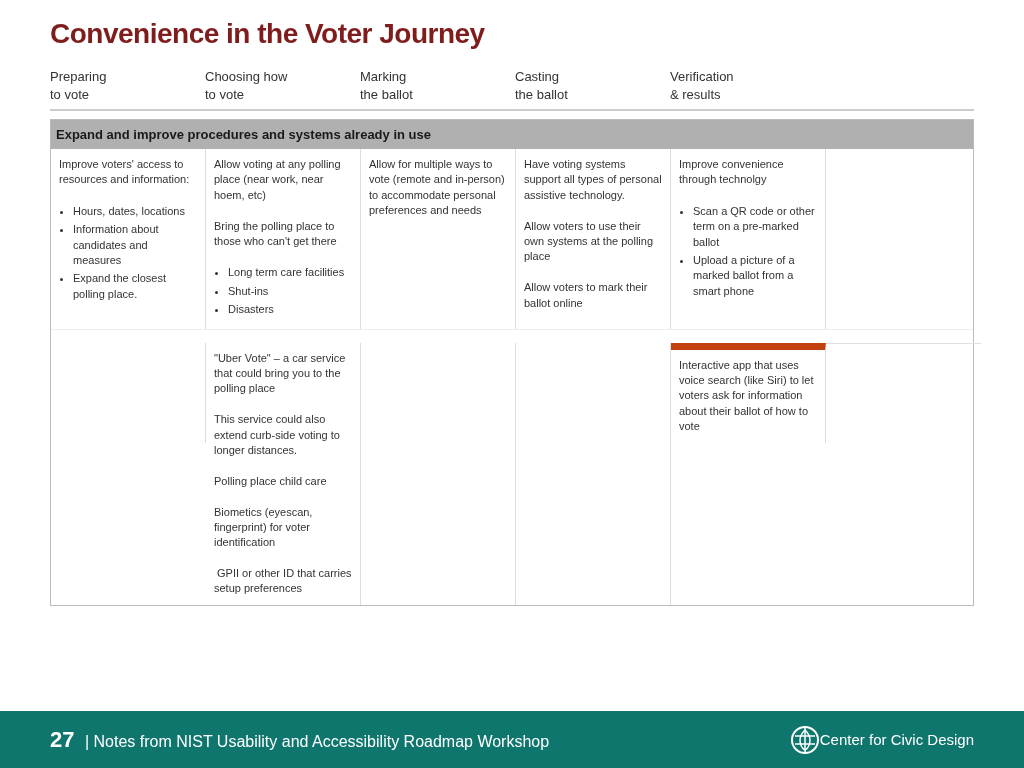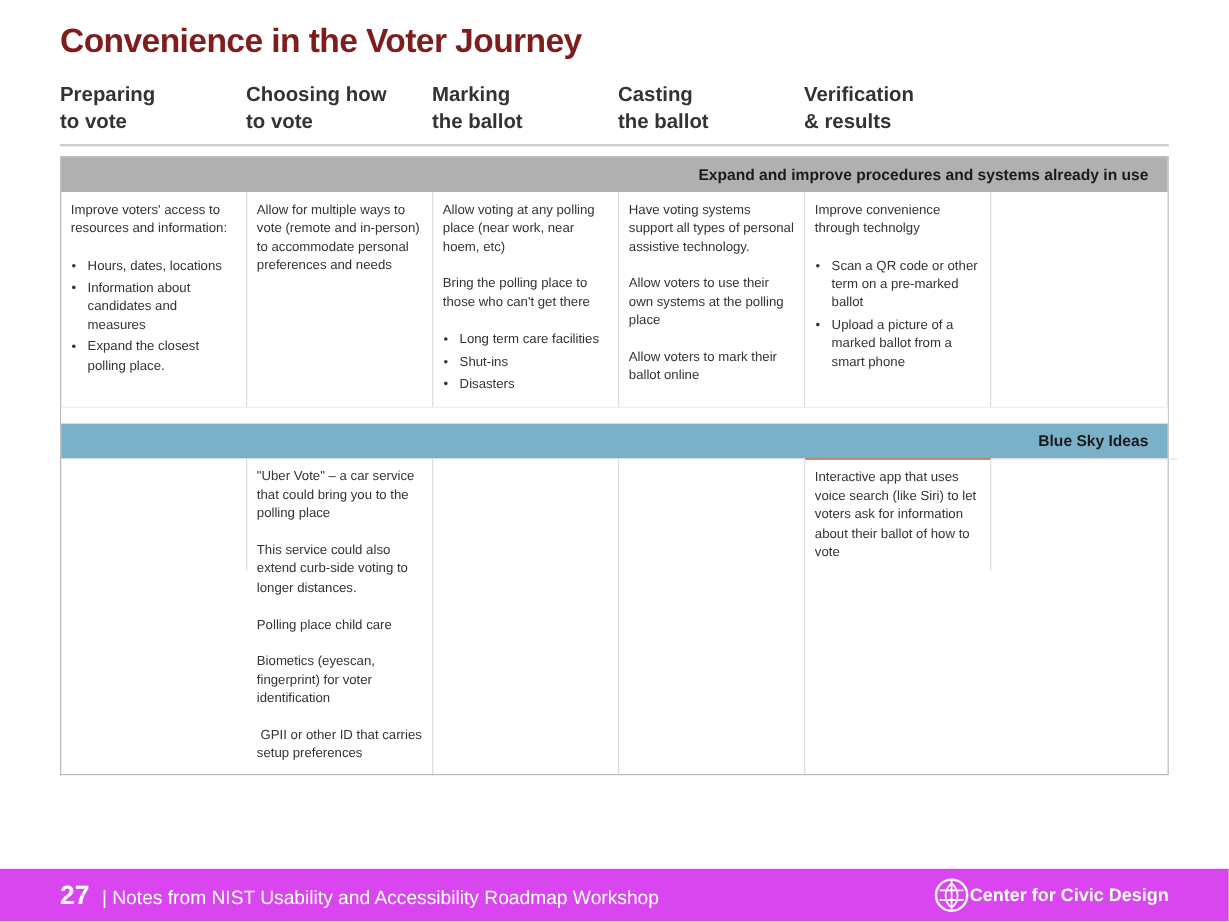--- a/index.html
+++ b/index.html
@@ -28,40 +28,40 @@
     
     .column-headers {
       display: grid;
       grid-template-columns: 155px 155px 155px 155px 155px 155px;
       margin-bottom: 8px;
       border-bottom: 2px solid #ccc;
       padding-bottom: 6px;
     }
 
     .col-header {
-      font-size: 17px;
-      font-weight: 700;
+      font-size: 13px;
+      font-weight: 400;
       color: #333;
       line-height: 1.35;
       padding-right: 8px;
     }
 
     
     .table-wrapper {
       border: 1.5px solid #bbb;
       background: #fff;
     }
 
     .section-header {
       background: #b0b0b0;
-      text-align: right;
+      text-align: left;
       font-weight: 700;
       font-size: 13px;
       color: #1a1a1a;
-      padding: 7px 16px;
+      padding: 7px 5px;
     }
 
     .table-rows {
       display: grid;
       grid-template-columns: 155px 155px 155px 155px 155px 155px;
       border-top: none;
     }
 
     .cell {
       font-size: 11px;
@@ -84,45 +84,45 @@
 
     .cell ul li {
       margin-bottom: 3px;
     }
 
     .footer {
       position: absolute;
       bottom: 0;
       left: 0;
       right: 0;
-      background: #d946ef;
+      background: #0f766e;
       color: #fff;
       display: flex;
       align-items: center;
       padding: 10px 50px;
-      height: 44px;
+      height: 57px;
     }
 
     .footer-left {
       font-size: 16px;
       font-weight: 400;
     }
 
     .footer-left span.num {
       font-weight: 900;
       font-size: 22px;
       margin-right: 6px;
     }
 
     .footer-right {
       margin-left: auto;
       display: flex;
       align-items: center;
       font-size: 15px;
-      font-weight: 700;
+      font-weight: 400;
       gap: 0;
     }
 
     .footer-icon {
       width: 30px;
       height: 30px;
     }
 
   </style>
 </head>
@@ -144,71 +144,70 @@
     <div class="section-header">Expand and improve procedures and systems already in use</div>
 
     <div class="table-rows">
       <div class="cell">
         Improve voters' access to resources and information:
         <ul>
           <li>Hours, dates, locations</li>
           <li>Information about candidates and measures</li>
           <li>Expand the closest polling place.</li>
         </ul>
-      </div>
-      <div class="cell">
-        Allow for multiple ways to vote (remote and in-person) to accommodate personal preferences and needs
       </div>
       <div class="cell">
         Allow voting at any polling place (near work, near hoem, etc)<br><br>
         Bring the polling place to those who can't get there
         <ul>
           <li>Long term care facilities</li>
           <li>Shut-ins</li>
           <li>Disasters</li>
         </ul>
       </div>
       <div class="cell">
+        Allow for multiple ways to vote (remote and in-person) to accommodate personal preferences and needs
+      </div>
+      <div class="cell">
         Have voting systems support all types of personal assistive technology.<br><br>
         Allow voters to use their own systems at the polling place<br><br>
         Allow voters to mark their ballot online
       </div>
       <div class="cell">
         Improve convenience through technolgy
         <ul>
           <li>Scan a QR code or other term on a pre-marked ballot</li>
           <li>Upload a picture of a marked ballot from a smart phone</li>
         </ul>
       </div>
       <div class="cell"></div>
     </div>
 
     <div style="height:14px; background:#fff; border-top:1px solid #eee;"></div>
 
-    <div class="section-header" style="background:#7ab0c8; color:#1a1a1a;">Blue Sky Ideas</div>
 
     <div class="table-rows" style="min-height:230px;">
 
 
       <div class="cell" style="border-top:none;"></div>
 
       <div class="cell" style="border-top:none; grid-row:span 2;">
         "Uber Vote" – a car service that could bring you to the polling place<br><br>
         This service could also extend curb-side voting to longer distances.<br><br>
         Polling place child care<br><br>
         Biometics (eyescan, fingerprint) for voter identification<br><br>
         &nbsp;GPII or other ID that carries setup preferences
       </div>
 
 
       <div class="cell" style="border-top:none; grid-row:span 2;"></div>
 
       <div class="cell" style="border-top:none; grid-row:span 2;"></div>
 
-      <div class="cell" style="border-top:1px solid #c2410c;">
+      <div class="cell" style="border-top:7px solid #c2410c;">
         Interactive app that uses voice search (like Siri) to let voters ask for information about their ballot of how to vote
       </div>
 
       <div class="cell" style="border-top:1px solid #e0e0e0;"></div>
     </div>
 
   </div>
 </div>
 
 <div class="footer">

